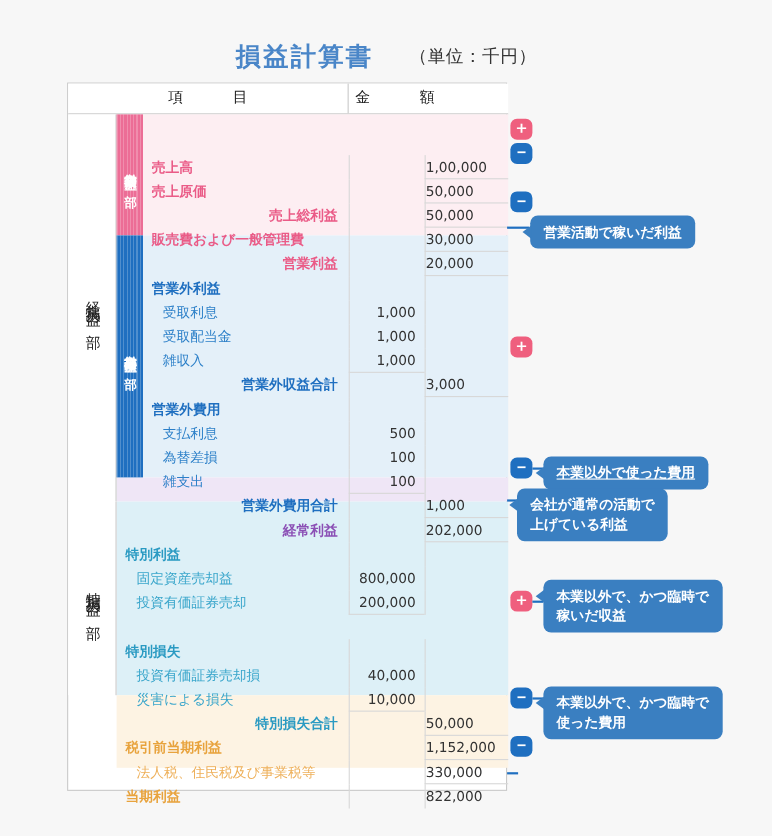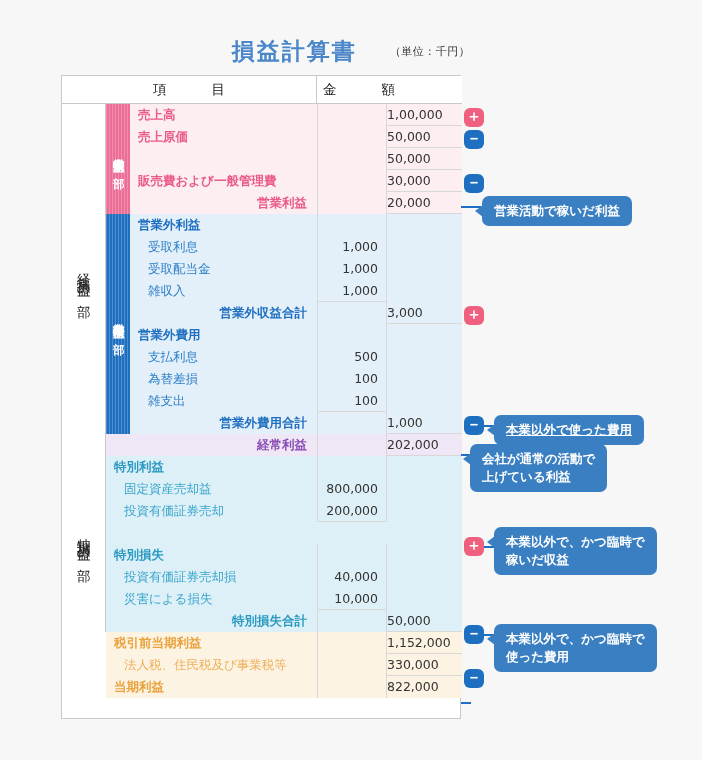--- a/index.html
+++ b/index.html
@@ -14,21 +14,21 @@
   #stage { position:relative; width:702px; height:760px; }
 
   
   .title-wrap { position:absolute; left:0; top:36px; width:702px; text-align:center; }
   .title {
     display:inline-block; vertical-align:middle;
     font-size:23px; font-weight:bold; color:#4a86c8; letter-spacing:2px;
   }
   .unit {
     display:inline-block; vertical-align:middle;
-    font-size:11px; color:#333; margin-left:33px; letter-spacing:0.5px;
+    font-size:16px; color:#333; margin-left:33px; letter-spacing:0.5px;
   }
 
   
   .table {
     position:absolute; left:61px; top:75px;
     width:400px; height:644px;
     background:#fff;
     border:1px solid #c9c9c9;
   }
 
@@ -73,21 +73,21 @@
   .vtab.pink {
     background:#ec6d96;
     background-image:repeating-linear-gradient(90deg, rgba(255,255,255,.22) 0 1px, rgba(255,255,255,0) 1px 3px);
   }
   .vtab.blue {
     background:#1f6fc0;
     background-image:repeating-linear-gradient(90deg, rgba(255,255,255,.22) 0 1px, rgba(255,255,255,0) 1px 3px);
   }
 
   
-  .row { position:absolute; height:22px; }
+  .row { position:absolute; height:22px;margin-top:37px; }
   .r-label {
     position:absolute; top:0; height:22px; line-height:22px;
     font-size:12.5px; white-space:nowrap;
   }
   .r-sub {
     position:absolute; left:255px; width:69px; top:0; height:22px; line-height:22px;
     text-align:right; padding-right:8px; font-size:12.5px; color:#333;
   }
   .r-amt {
     position:absolute; left:324px; width:76px; top:0; height:22px; line-height:22px;
@@ -189,20 +189,21 @@
       <div class="r-amt cellborder-l cellborder-b">1,00,000</div>
     </div>
 
     <div class="row" style="top:50px;left:0;width:400px;">
       <div class="r-label ind0 txt-pink">売上原価</div>
       <div class="r-sub cellborder-l"></div>
       <div class="r-amt cellborder-l cellborder-b">50,000</div>
     </div>
 
     <div class="row" style="top:72px;left:0;width:400px;">
+      <div class="r-label right-align txt-pink" style="left:76px;width:179px;">売上総利益</div>
       <div class="r-sub cellborder-l"></div>
       <div class="r-amt cellborder-l cellborder-b">50,000</div>
     </div>
 
     <div class="row" style="top:94px;left:0;width:400px;">
       <div class="r-label ind0 txt-pink">販売費および一般管理費</div>
       <div class="r-sub cellborder-l"></div>
       <div class="r-amt cellborder-l cellborder-b">30,000</div>
     </div>
 

